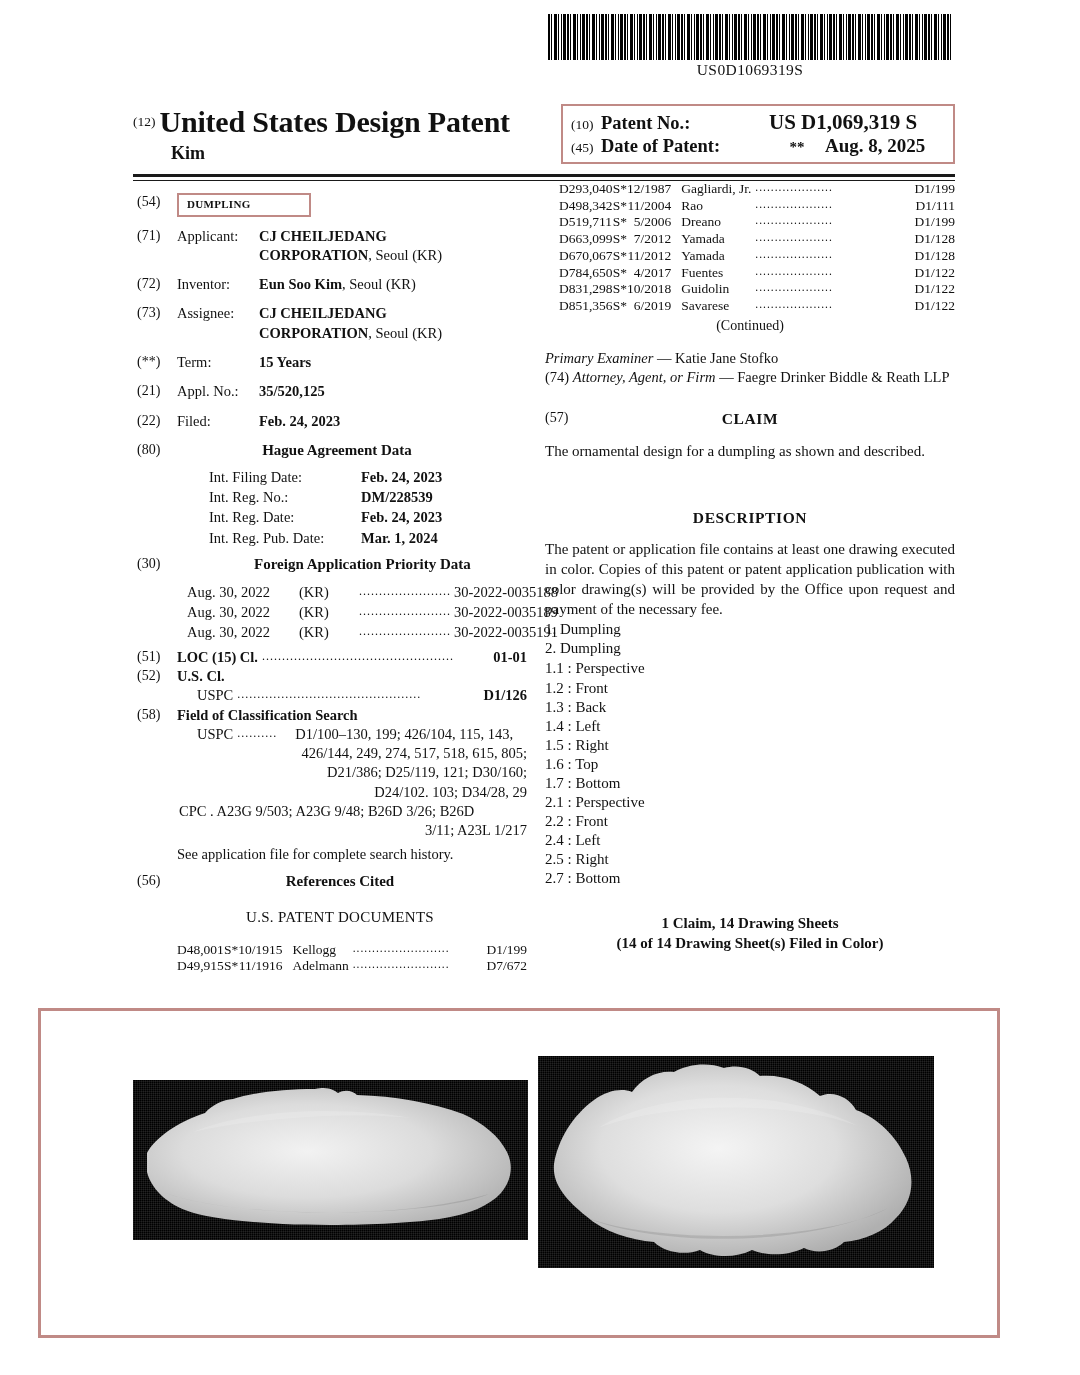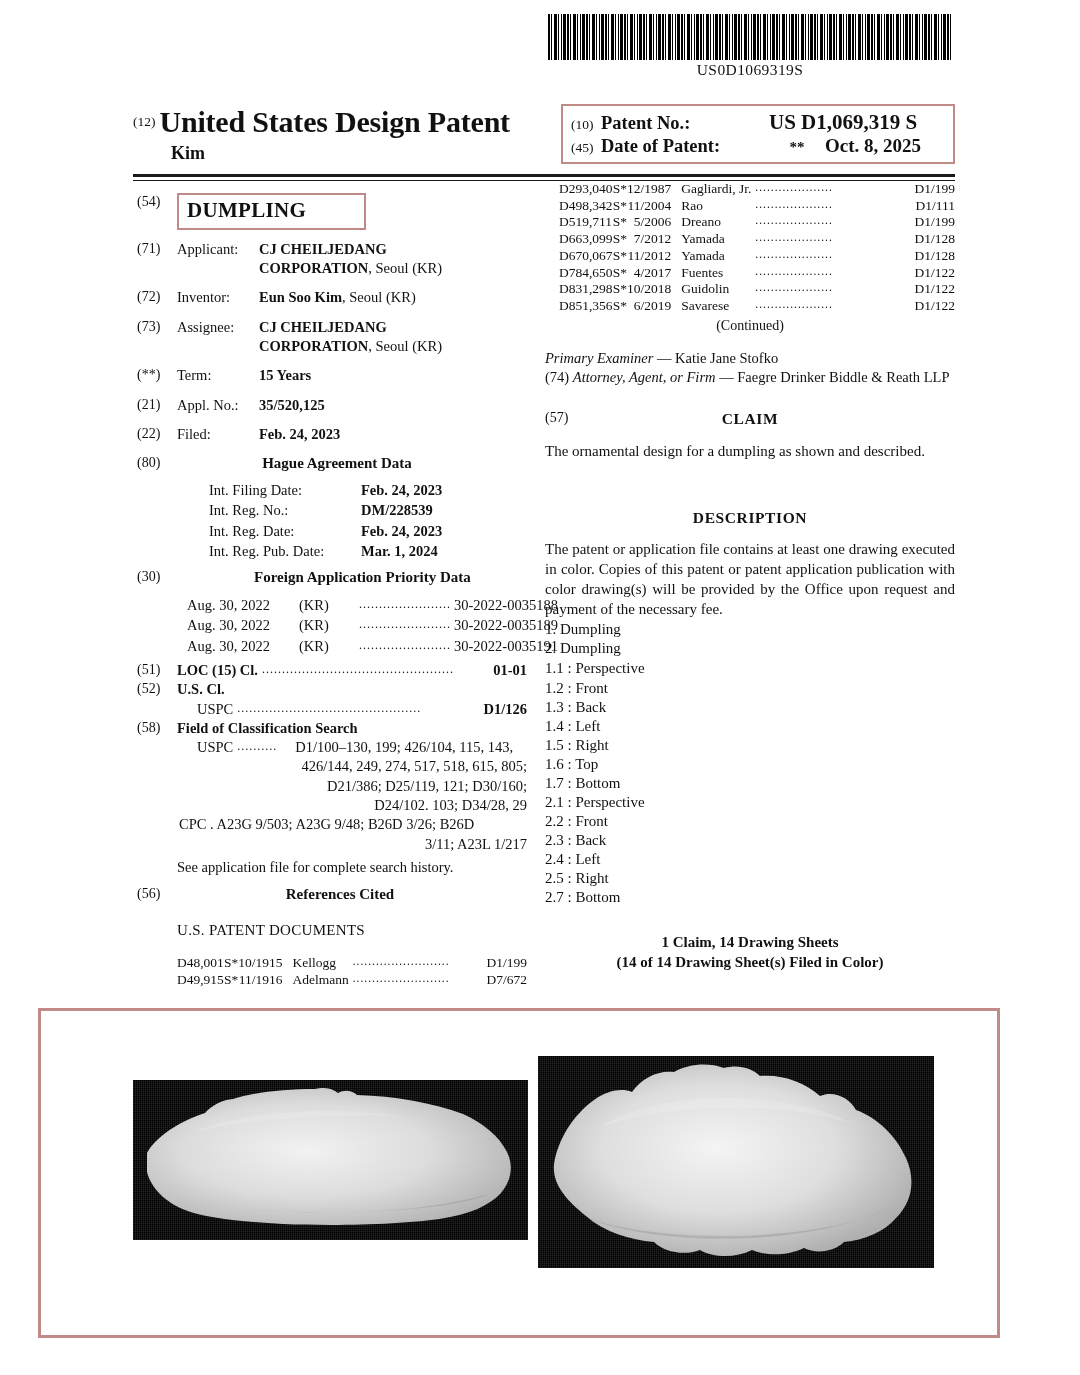--- a/index.html
+++ b/index.html
@@ -123,21 +123,21 @@
 
   .field { display: flex; }
   .field .fl { width: 82px; flex: none; }
   .field .fv { flex: 1; }
 
   .title-box {
     display: inline-block;
     border: 2px solid #c08a86;
     padding: 2px 58px 3px 8px;
     font-weight: bold;
-    font-size: 21px;
+    font-size: 11px;
     letter-spacing: 0.3px;
   }
 
   .ctr-head {
     text-align: center;
     font-weight: bold;
     font-size: 15px;
   }
 
   .hague { margin-left: 32px; margin-top: 7px; }
@@ -243,21 +243,21 @@
   <div class="pat-box">
     <div class="pat-row">
       <span class="c">(10)</span>
       <span class="l">Patent No.:</span>
       <span class="v">US D1,069,319 S</span>
     </div>
     <div class="pat-row">
       <span class="c">(45)</span>
       <span class="l">Date of Patent:</span>
       <span class="stars">**</span>
-      <span class="v2">Oct. 8, 2025</span>
+      <span class="v2">Aug. 8, 2025</span>
     </div>
   </div>
 </div>
 
 <div class="hrule"></div>
 <div class="hrule2"></div>
 
 <div class="col-left">
 
   <div class="row">
@@ -433,21 +433,21 @@
         <div class="ralign">3/11; A23L 1/217</div>
       </div>
       <div style="margin-top:4px;">See application file for complete search history.</div>
     </span>
   </div>
 
   <div class="row" style="margin-bottom:0;">
     <span class="code">(56)</span>
     <span class="body">
       <div class="ctr-head" style="padding-right:24px;">References Cited</div>
-      <div style="text-align:left;font-size:15px;margin-top:16px;padding-right:24px;letter-spacing:0.3px;">U.S. PATENT DOCUMENTS</div>
+      <div style="text-align:center;font-size:15px;margin-top:16px;padding-right:24px;letter-spacing:0.3px;">U.S. PATENT DOCUMENTS</div>
       <table class="reftbl" style="margin-top:14px;">
         <tbody>
             <tr>
           <td class="num">D48,001</td>
           <td class="s">S</td>
           <td class="star">*</td>
           <td class="date">10/1915</td>
           <td class="name">Kellogg</td>
           <td class="dots">.........................</td>
           <td class="cls">D1/199</td>
@@ -578,21 +578,20 @@
   <div class="viewlist">
     <div><b>1.1</b> <span>: Perspective</span></div>
     <div><b>1.2</b> <span>: Front</span></div>
     <div><b>1.3</b> <span>: Back</span></div>
     <div><b>1.4</b> <span>: Left</span></div>
     <div><b>1.5</b> <span>: Right</span></div>
     <div><b>1.6</b> <span>: Top</span></div>
     <div><b>1.7</b> <span>: Bottom</span></div>
     <div><b>2.1</b> <span>: Perspective</span></div>
     <div><b>2.2</b> <span>: Front</span></div>
-    <div><b>2.3</b> <span>: Back</span></div>
     <div><b>2.4</b> <span>: Left</span></div>
     <div><b>2.5</b> <span>: Right</span></div>
     <div><b>2.7</b> <span>: Bottom</span></div>
   </div>
 
   <div class="sheets">
     <div>1 Claim, 14 Drawing Sheets</div>
     <div>(14 of 14 Drawing Sheet(s) Filed in Color)</div>
   </div>
 

